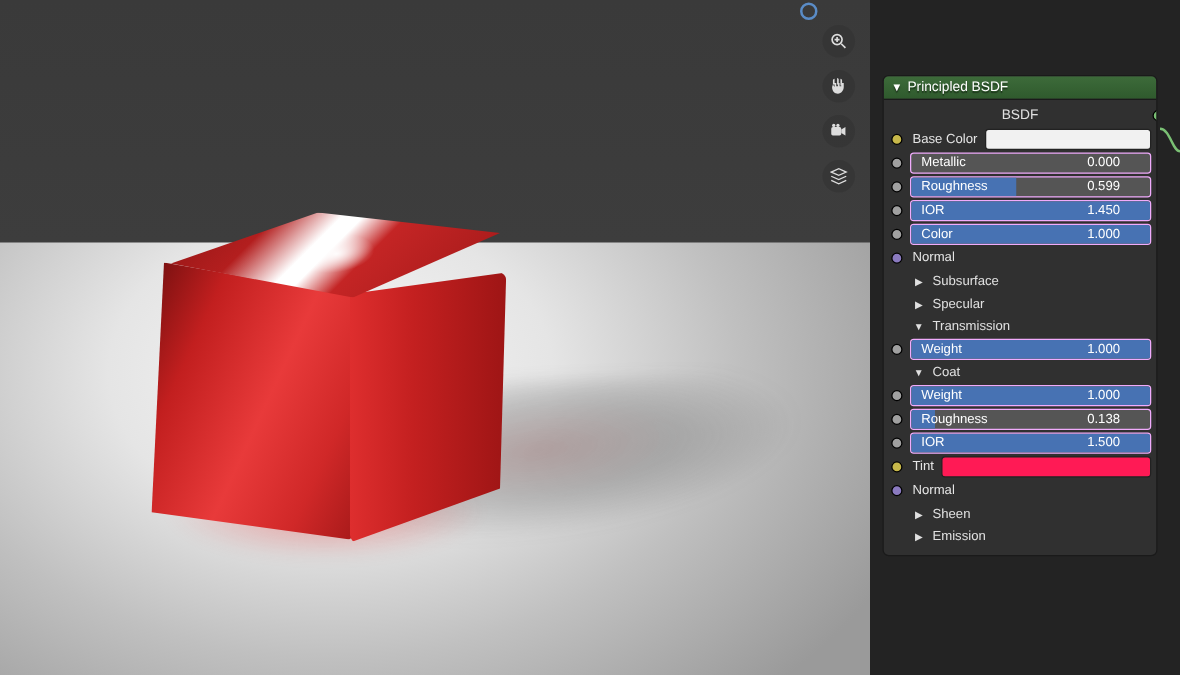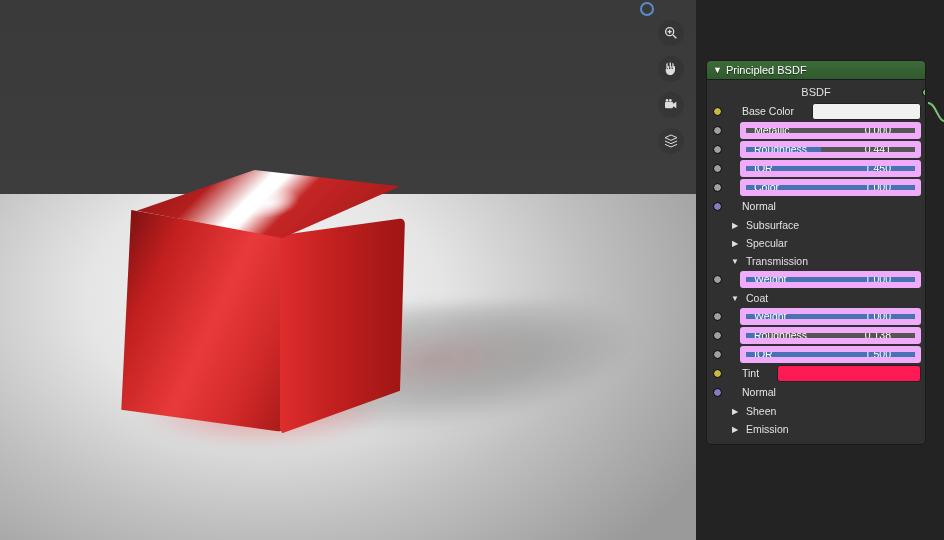--- a/index.html
+++ b/index.html
@@ -140,21 +140,21 @@
     gap: 6px;
     position: relative;
   }
   .out-row .socket {
     width: 9px; height: 9px; border-radius: 50%; background: #7ac074;
     border: 1px solid #000;
     position: absolute; right: -10px; top: 4px;
   }
   .row {
     display: flex; align-items: center;
-    gap: 18px;
+    gap: 6px;
     height: 18px;
     margin-bottom: 1px;
     padding-left: 2px;
     font-size: 10.5px;
     color: #e5e5e5;
   }
   .row .socket {
     width: 9px; height: 9px; border-radius: 50%;
     border: 1px solid #000;
     flex-shrink: 0;
@@ -166,21 +166,21 @@
   .row-label { padding-left: 2px; }
 
   .slider {
     flex: 1;
     height: 17px;
     background: #555;
     border-radius: 3px;
     position: relative;
     display: flex; align-items: center;
     overflow: hidden;
-    border: 6px solid #f0abfc;
+    border: 1px solid #f0abfc;
     cursor: ew-resize;
     color: #fff;
   }
   .slider .fill {
     position: absolute; left: 0; top: 0; bottom: 0;
     background: #4772b3;
   }
   .slider .sl-label {
     position: relative; z-index: 1; padding-left: 8px;
   }
@@ -287,21 +287,21 @@
           <span class="sl-label">Metallic</span>
           <span class="sl-val">0.000</span>
         </span>
       </div>
 
       <div class="row">
         <span class="socket sock-grey"></span>
         <span class="slider">
           <span class="fill" style="width:44.1%"></span>
           <span class="sl-label">Roughness</span>
-          <span class="sl-val">0.441</span>
+          <span class="sl-val">0.599</span>
         </span>
       </div>
 
       <div class="row">
         <span class="socket sock-grey"></span>
         <span class="slider">
           <span class="fill" style="width:100%"></span>
           <span class="sl-label">IOR</span>
           <span class="sl-val">1.450</span>
         </span>

